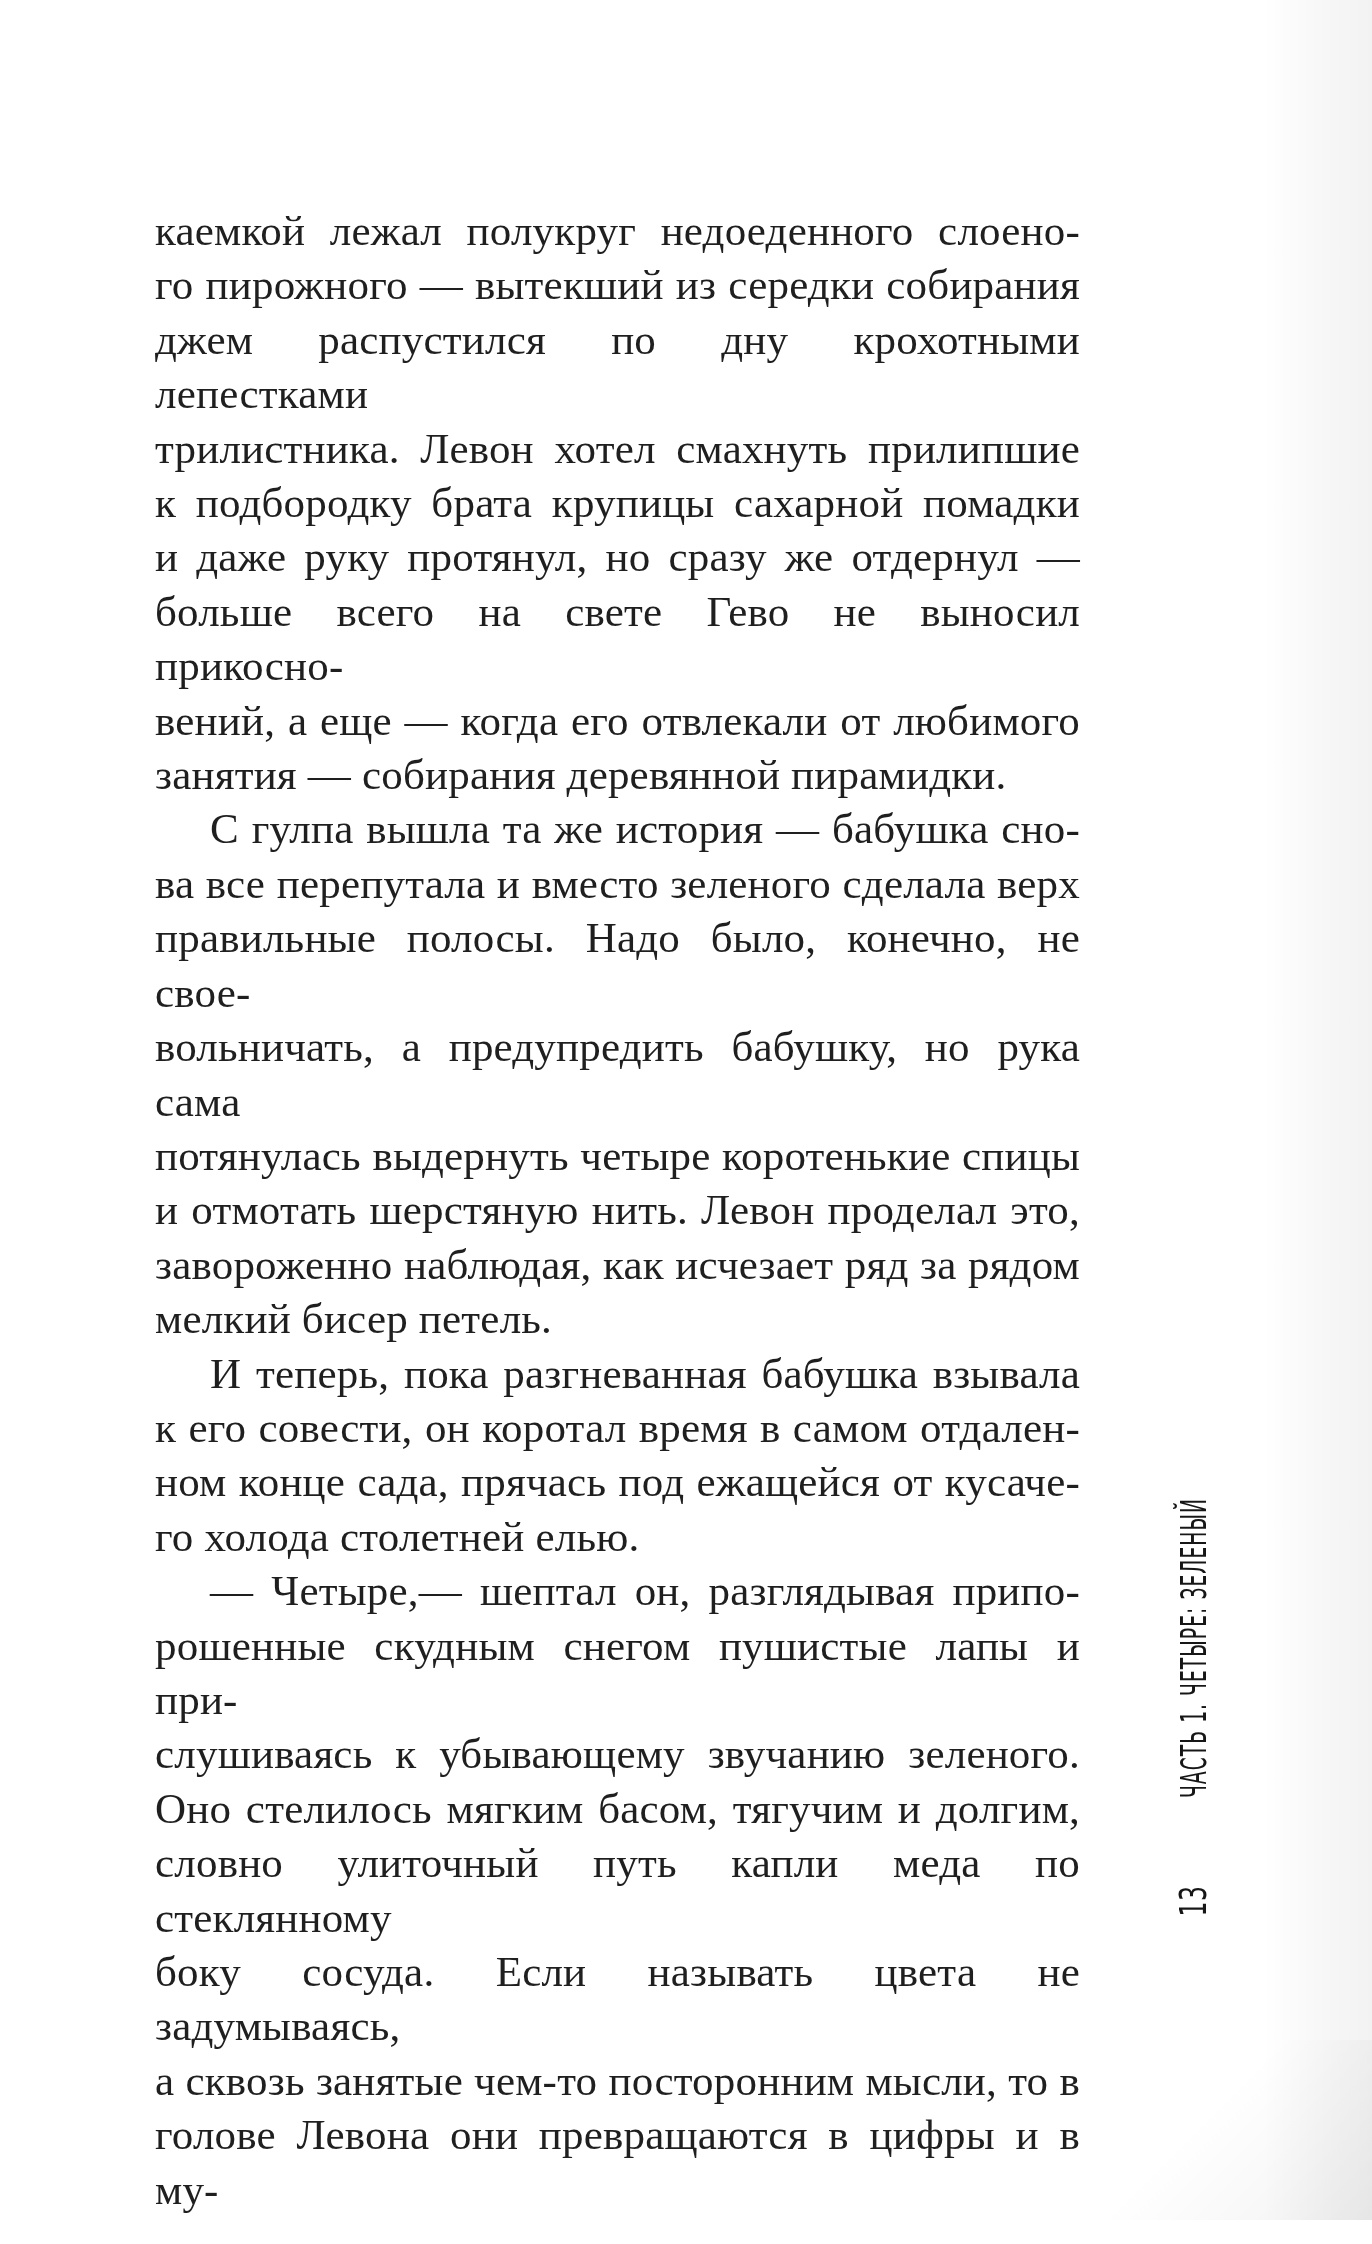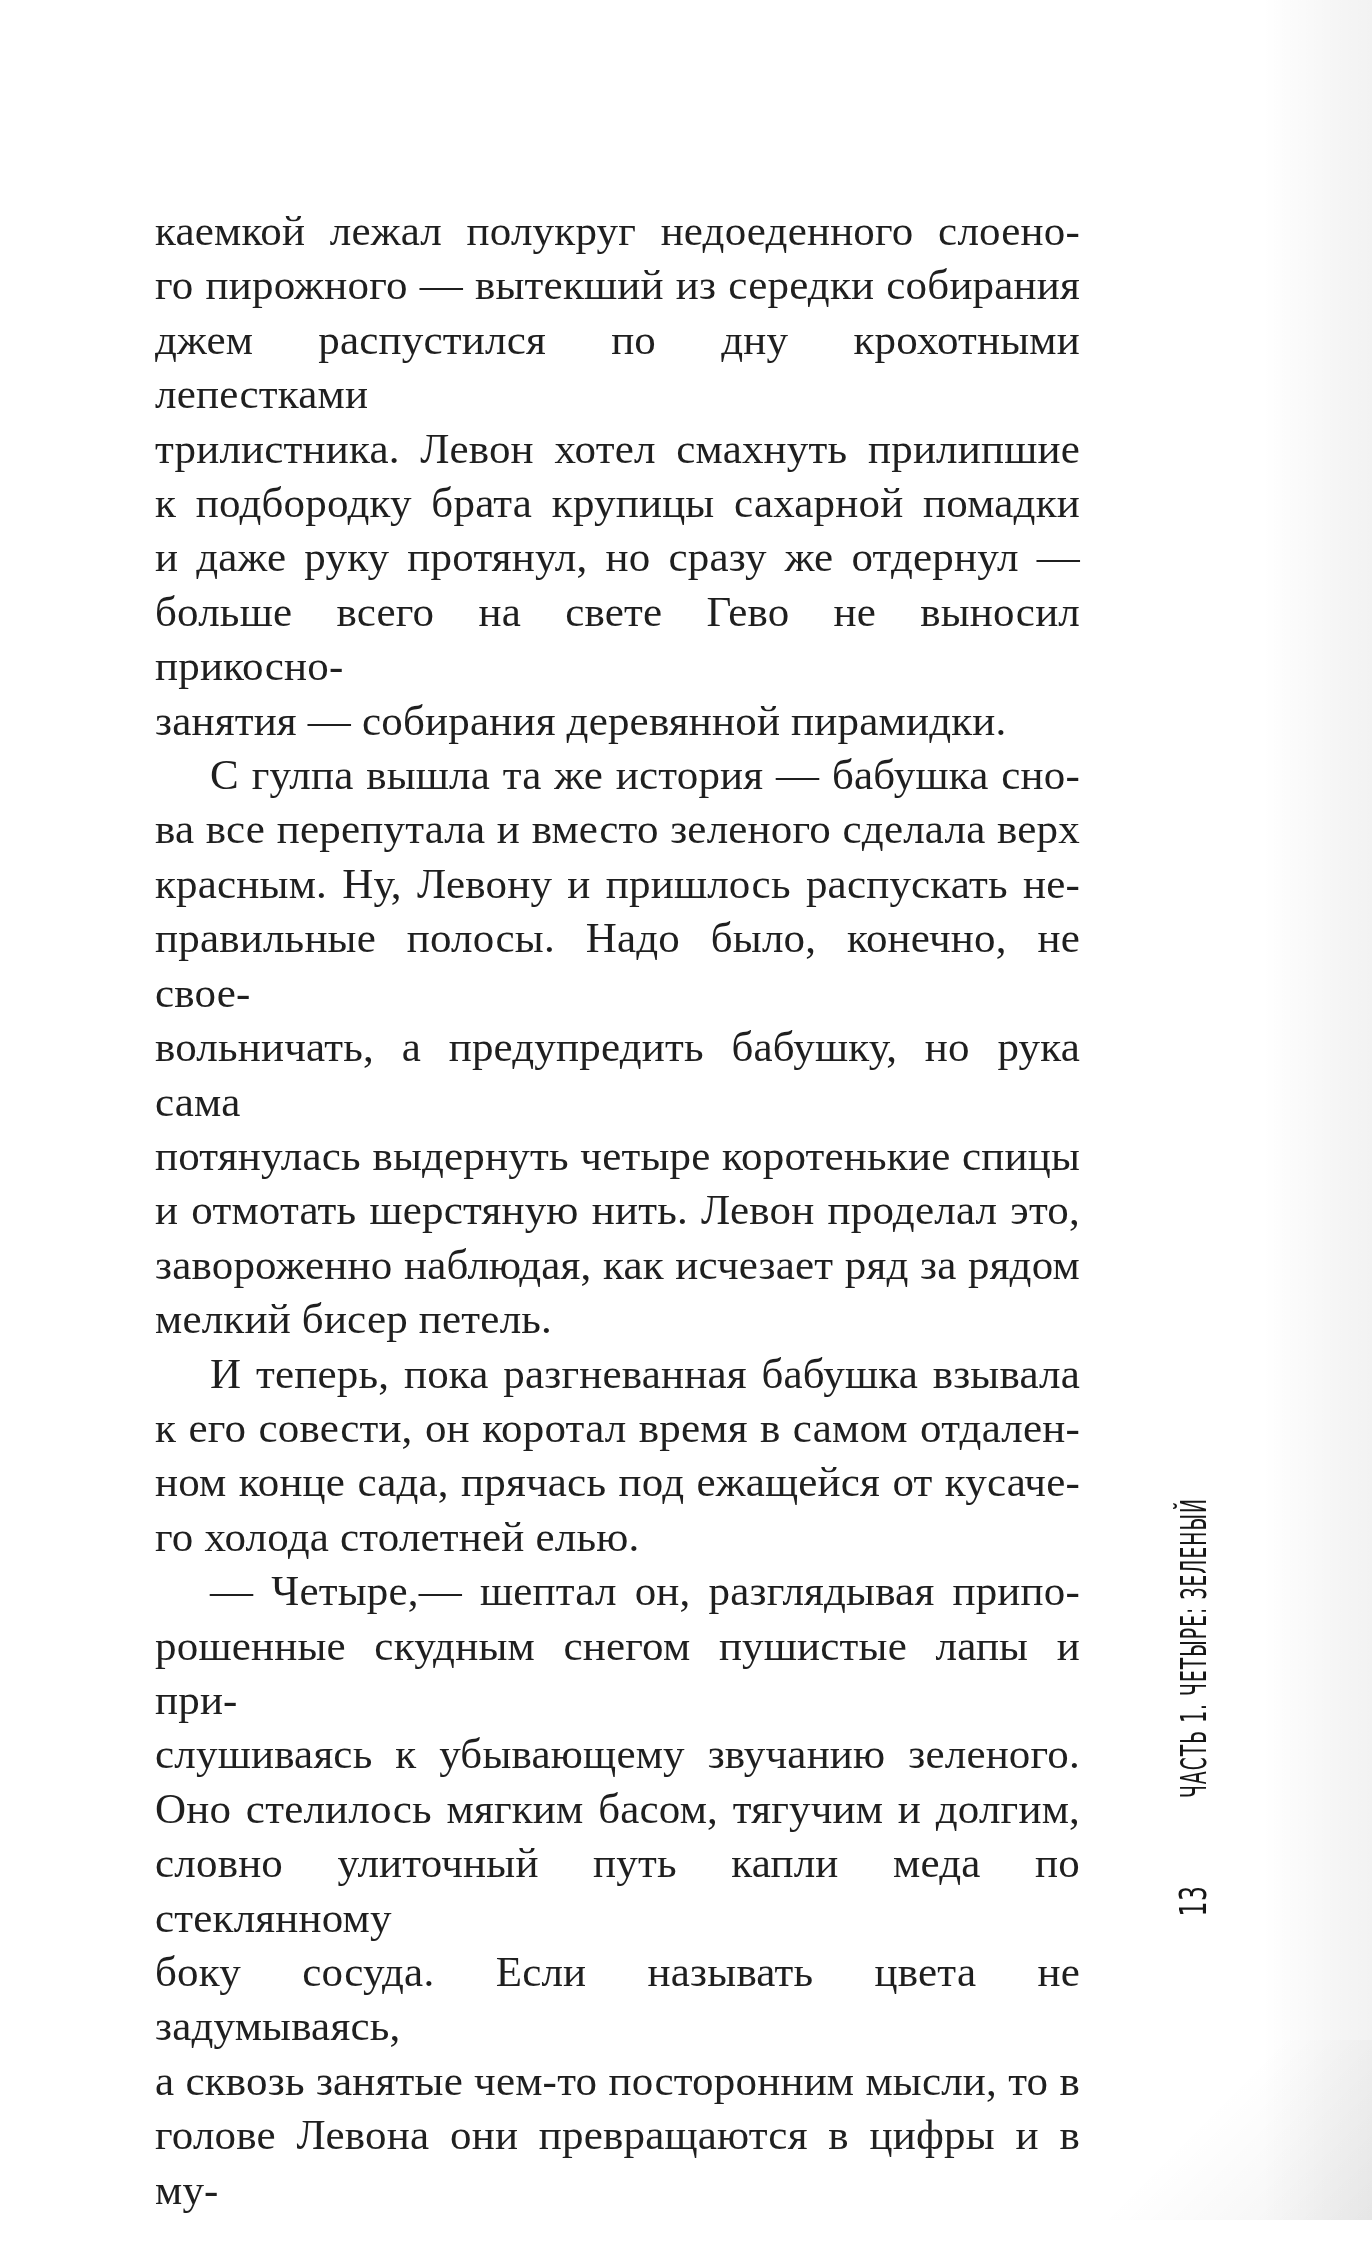--- a/index.html
+++ b/index.html
@@ -77,24 +77,24 @@
 <div class="page">
 
   <div class="text-block">
     <div class="ln">каемкой лежал полукруг недоеденного слоено-</div>
     <div class="ln">го пирожного — вытекший из середки собирания</div>
     <div class="ln">джем распустился по дну крохотными лепестками</div>
     <div class="ln">трилистника. Левон хотел смахнуть прилипшие</div>
     <div class="ln">к подбородку брата крупицы сахарной помадки</div>
     <div class="ln">и даже руку протянул, но сразу же отдернул —</div>
     <div class="ln">больше всего на свете Гево не выносил прикосно-</div>
+    <div class="ln">вений, а еще — когда его отвлекали от любимого</div>
     <div class="ln endline">занятия — собирания деревянной пирамидки.</div>
     <div class="ln indent">С гулпа вышла та же история — бабушка сно-</div>
     <div class="ln">ва все перепутала и вместо зеленого сделала верх</div>
-    <div class="ln">красным. Ну, Левону и пришлось распускать не-</div>
     <div class="ln">правильные полосы. Надо было, конечно, не свое-</div>
     <div class="ln">вольничать, а предупредить бабушку, но рука сама</div>
     <div class="ln">потянулась выдернуть четыре коротенькие спицы</div>
     <div class="ln">и отмотать шерстяную нить. Левон проделал это,</div>
     <div class="ln">завороженно наблюдая, как исчезает ряд за рядом</div>
     <div class="ln endline">мелкий бисер петель.</div>
     <div class="ln indent">И теперь, пока разгневанная бабушка взывала</div>
     <div class="ln">к его совести, он коротал время в самом отдален-</div>
     <div class="ln">ном конце сада, прячась под ежащейся от кусаче-</div>
     <div class="ln endline">го холода столетней елью.</div>

